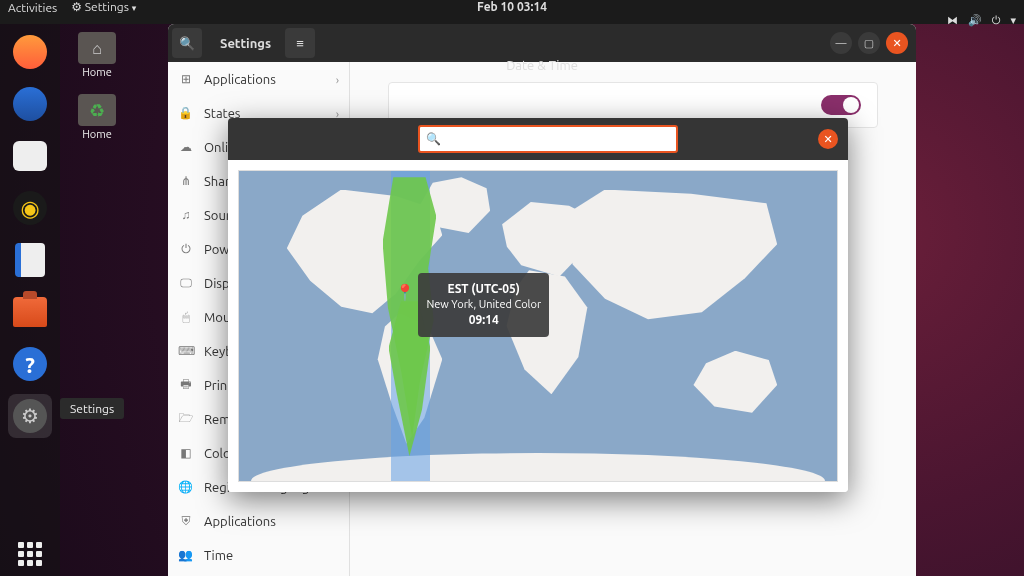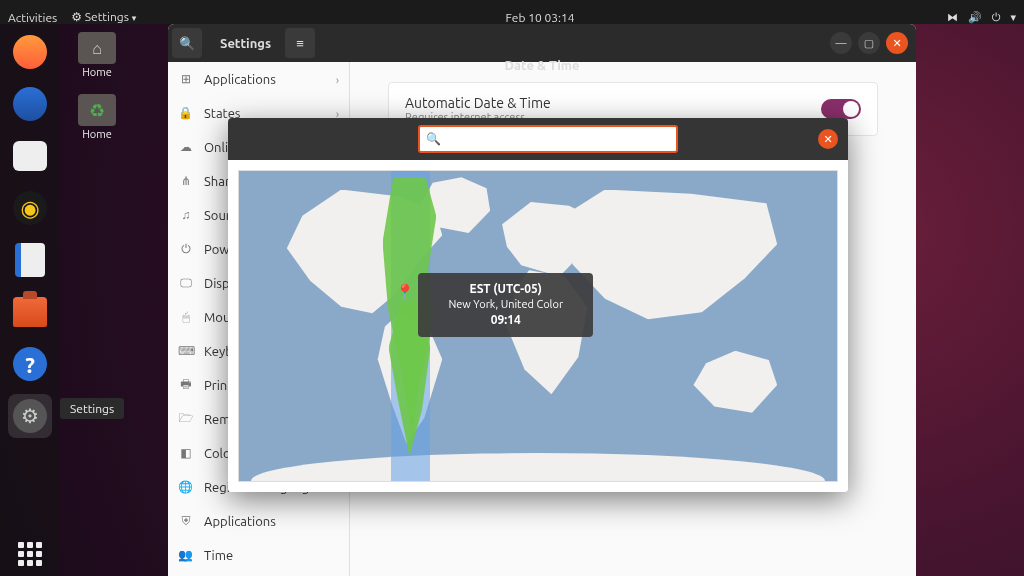--- a/index.html
+++ b/index.html
@@ -8,28 +8,29 @@
     background: radial-gradient(circle at 85% 40%, #6b1f3a 0%, #4a1530 30%, #2d0f26 60%, #1a0a1a 100%);
     position: relative;
     color: #ddd;
   }
 
   
   .topbar {
     height: 24px;
     background: #1b1b1b;
     display: flex;
-    align-items: flex-end;
+    align-items: flex-start;
     font-size: 12px;
     color: #ddd;
     padding: 0 8px;
     position: relative;
+    flex-direction: column;
   }
   .topbar .left { display: flex; align-items: center; gap: 14px; }
-  .topbar .center { position: absolute; left: 50%; transform: translateX(-50%); font-weight: 400; margin-left: 28px; }
+  .topbar .center { position: absolute; left: 50%; transform: translateX(-50%); font-weight: 700; }
   .topbar .right { margin-left: auto; display: flex; gap: 10px; align-items: center; }
   .topbar .settings-menu::after { content: " ▾"; font-size: 9px; }
   .tray-icon { font-size: 11px; }
 
   
   .dock {
     position: absolute; left: 0; top: 24px; bottom: 0;
     width: 60px;
     background: rgba(20,20,20,0.55);
     display: flex; flex-direction: column; align-items: center;
@@ -68,21 +69,21 @@
   .win {
     position:absolute; left:168px; top:24px; right:108px; bottom:0;
     background:#fafafa; border-radius:6px 6px 0 0; overflow:hidden;
     display:flex; flex-direction:column;
   }
   .win-header {
     height:38px; background:#2b2b2b; display:flex; align-items:center; color:#ddd; font-size:13px;
   }
   .hbtn { width:30px;height:30px; margin:0 4px; border-radius:4px; background:#3a3a3a; display:flex;align-items:center;justify-content:center; font-size:13px; }
   .win-title-left { margin-left:14px; font-weight:600; }
-  .win-title-center { position:absolute; left:50%; transform:translateX(-50%); font-weight:700;margin-top:43px; }
+  .win-title-center { position:absolute; left:50%; transform:translateX(-50%); font-weight:400;margin-top:43px; }
   .win-controls { margin-left:auto; display:flex; gap:6px; padding-right:8px; }
   .wc { width:22px;height:22px;border-radius:50%; background:#3a3a3a; display:flex;align-items:center;justify-content:center;font-size:11px;color:#ccc;}
   .wc.close { background:#e95420; color:#fff; }
 
   .win-body { flex:1; display:flex; }
   .sidebar { width:182px; background:#fafafa; border-right:1px solid #e0e0e0; overflow:hidden; }
   .sb-item { height:34px; display:flex; align-items:center; padding:0 10px; font-size:13px; color:#333; gap:10px; position:relative; }
   .sb-item .chev { margin-left:auto; color:#999; font-size:12px; }
   .sb-icon { width:16px; text-align:center; color:#777; font-size:12px; }
   .content { flex:1; background:#fafafa; padding:20px 38px; }
@@ -116,21 +117,21 @@
   .search-box input { border:none; outline:none; flex:1; font-size:12px; background:transparent; }
   .dialog-close { margin-left:auto; width:20px;height:20px;border-radius:50%;background:#e95420;color:#fff;display:flex;align-items:center;justify-content:center;font-size:11px; }
   .map-wrap { padding:10px; background:#fff; }
   .map { width:100%; height:312px; background:#8aa8c8; position:relative; overflow:hidden; border:1px solid #ddd; }
   .tz-band { position:absolute; top:0; bottom:0; left:25.5%; width:6.5%; background:rgba(100,160,230,0.55); }
   .tz-highlight { position:absolute; top:2%; bottom:14%; left:24%; width:9%; background:#6ec84a; clip-path: polygon(20% 0,80% 0,100% 15%,85% 35%,95% 55%,70% 78%,55% 100%,35% 75%,10% 50%,0 25%); opacity:0.9; }
   .tz-highlight2 { position:absolute; top:42%; height:50%; left:25%; width:7%; background:#6ec84a; clip-path: polygon(30% 0,70% 0,100% 30%,80% 70%,50% 100%,20% 60%,0 30%); opacity:0.9;}
   .pin { position:absolute; left:26.2%; top:36%; color:#d52b1e; font-size:16px; }
   .tz-tooltip {
     position:absolute; left:30%; top:33%; background:rgba(60,60,60,0.92); color:#fff;
-    padding:8px 30px; border-radius:4px; font-size:11px; text-align:center; line-height:1.35;
+    padding:8px 8px; border-radius:4px; font-size:11px; text-align:center; line-height:1.35;
   }
   .tz-tooltip .l1 { font-weight:600; font-size:12px; }
   .tz-tooltip .l3 { font-weight:700; font-size:12px; }
 
   
   .land { position:absolute; background:#f2f0ee; }
   .na { left:8%; top:6%; width:26%; height:42%; clip-path:polygon(10% 20%,35% 0,70% 5%,95% 15%,100% 35%,85% 55%,70% 80%,55% 95%,35% 90%,15% 70%,0 45%);}
   .sa { left:22%; top:46%; width:12%; height:42%; clip-path:polygon(40% 0,80% 10%,100% 35%,75% 80%,50% 100%,30% 70%,10% 35%,20% 10%);}
   .eu { left:44%; top:10%; width:16%; height:24%; clip-path:polygon(0 30%,30% 0,70% 5%,100% 25%,90% 60%,60% 100%,20% 85%,5% 60%);}
   .af { left:44%; top:32%; width:15%; height:40%; clip-path:polygon(30% 0,70% 5%,95% 30%,85% 70%,55% 100%,25% 80%,5% 45%,15% 15%);}
@@ -291,24 +292,20 @@
           <span class="sb-icon">⛨</span>
           <span>Applications</span>
         </div>
         <div class="sb-item">
           <span class="sb-icon">👥</span>
           <span>Time</span>
         </div>
       </div>
     <div class="content">
       <div class="card">
-        <div>
-          <div class="card-title">Automatic Date &amp; Time</div>
-          <div class="card-sub">Requires internet access</div>
-        </div>
         <div class="switch"></div>
       </div>
     </div>
   </div>
 </div>
 
 <div class="dialog">
   <div class="dialog-header">
     <div class="search-box">
       <span style="color:#888;font-size:12px">🔍</span>

